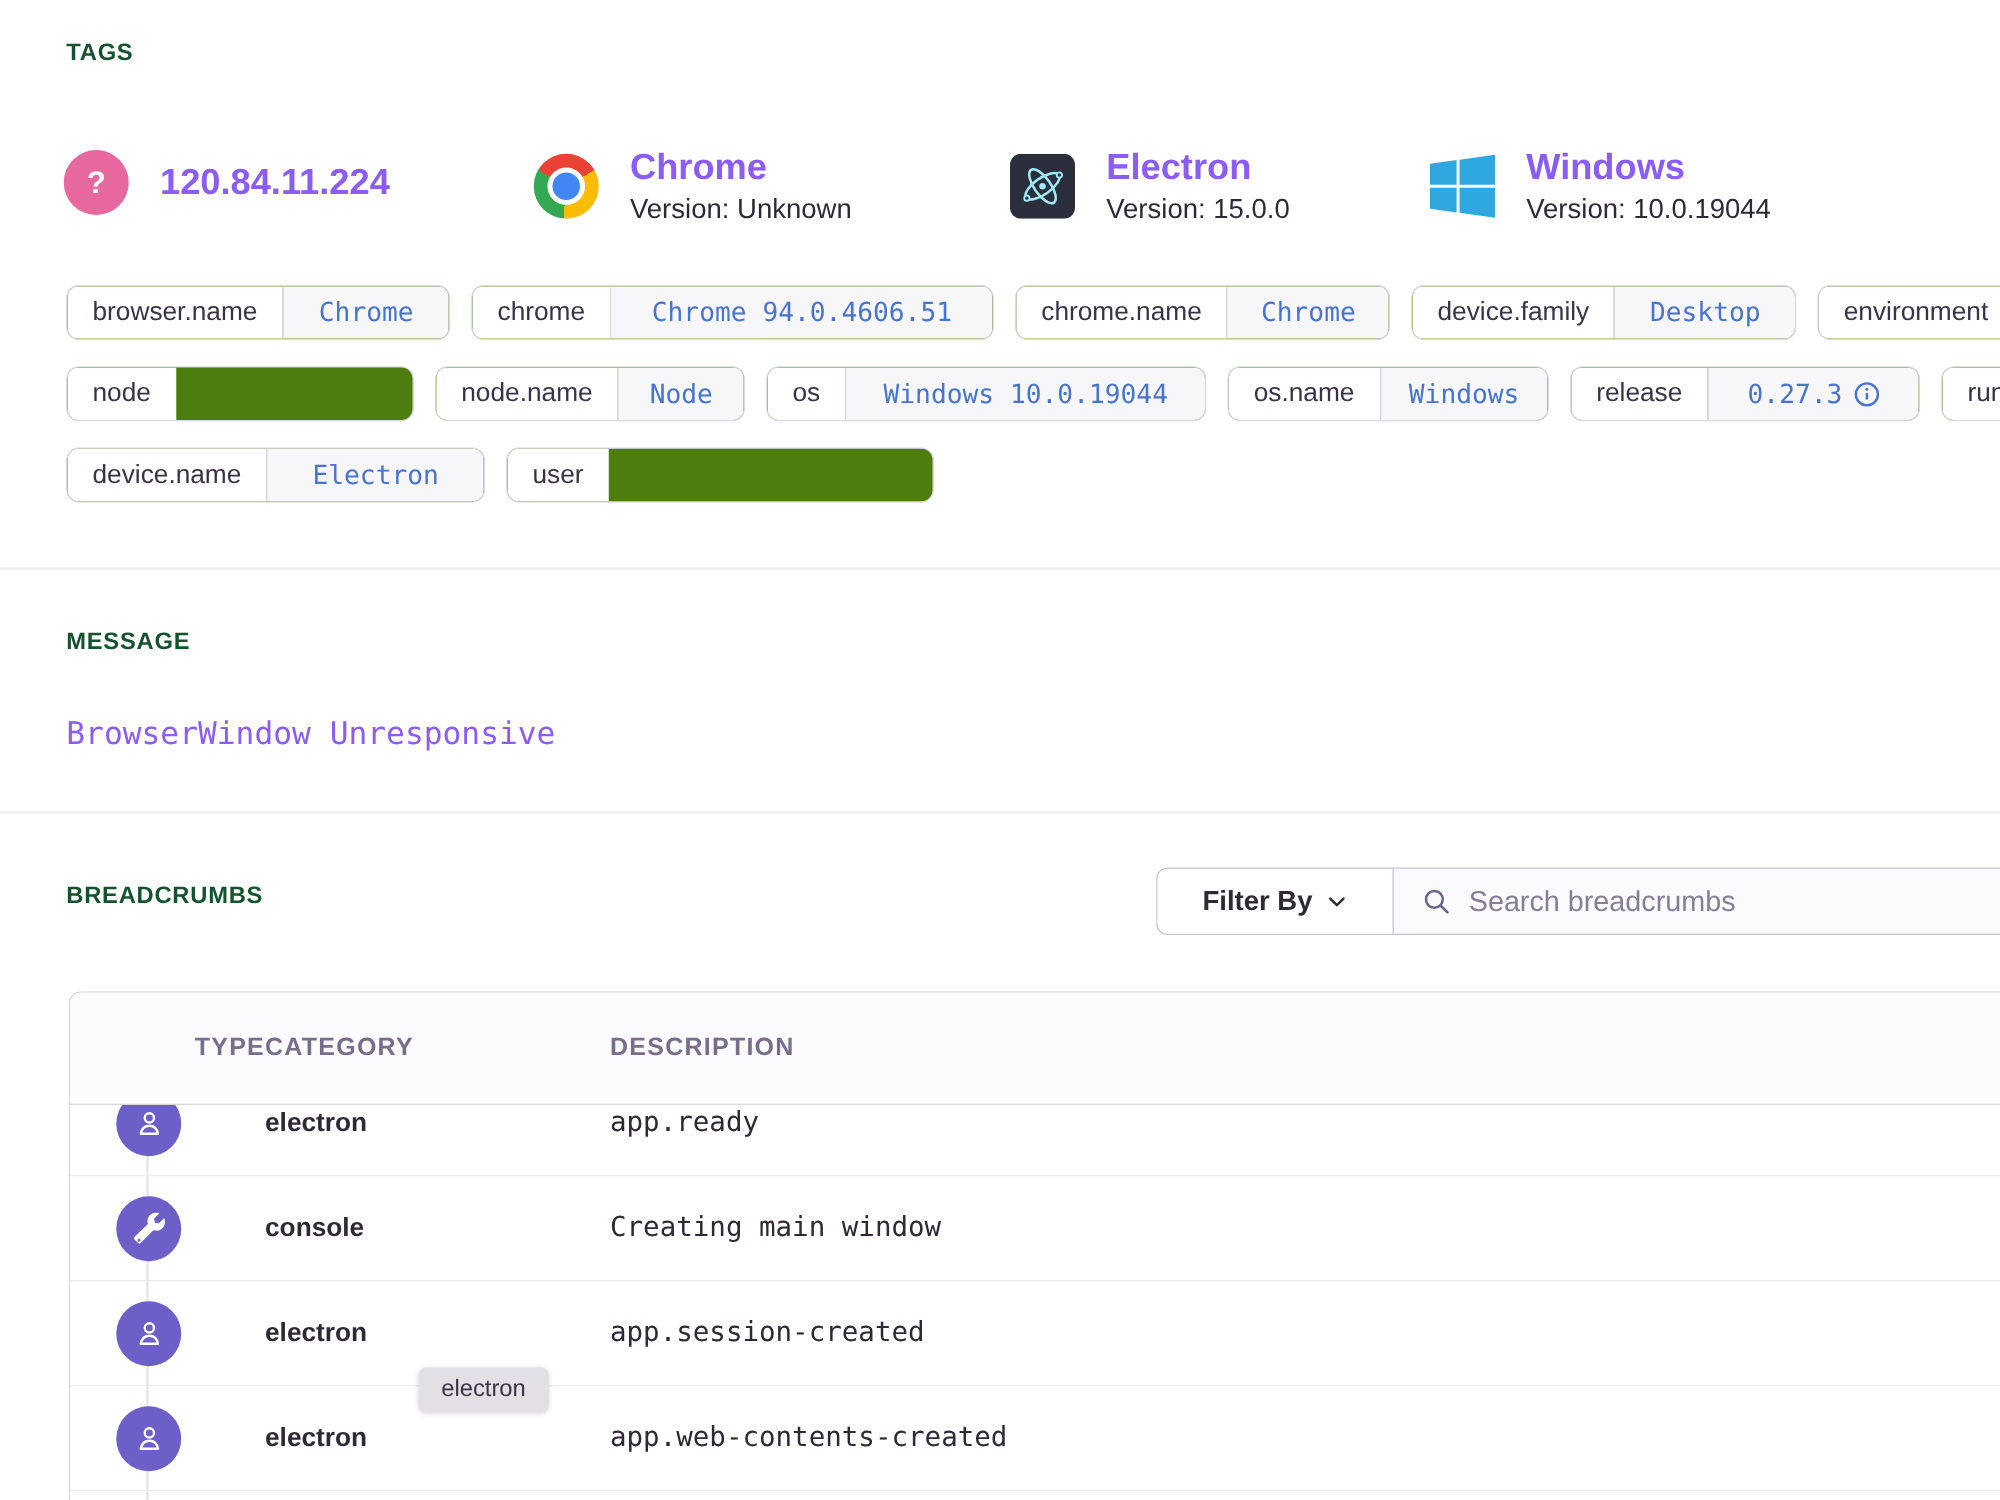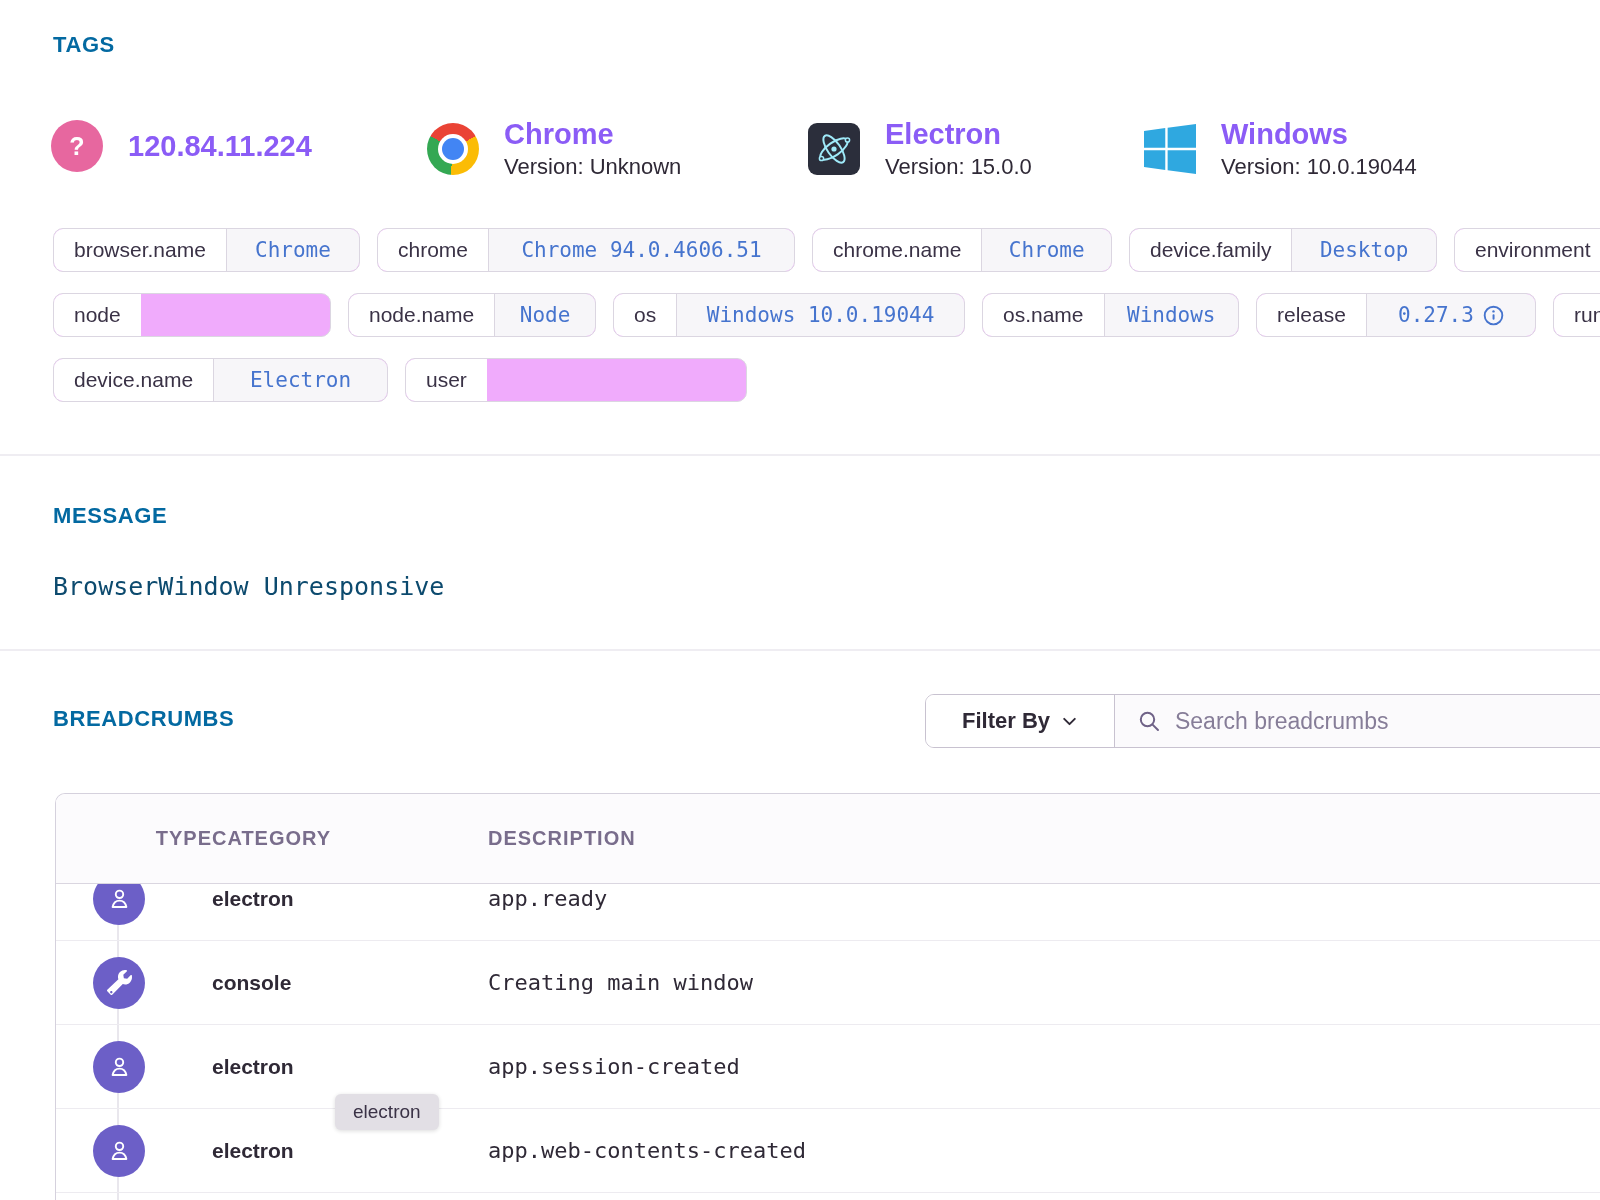--- a/index.html
+++ b/index.html
@@ -1,52 +1,52 @@
 <!DOCTYPE html>
 <html><head>
 <meta charset="utf-8">
 <style>
   * { margin:0; padding:0; box-sizing:border-box; }
   html,body { width:1600px; height:1200px; background:#fff; }
   body { font-family:"Liberation Sans", sans-serif; color:#2F2936; }
   .page { position:relative; width:1600px; height:1200px; overflow:hidden; background:#fff; }
 
-  .section-title { position:absolute; font-size:22px; font-weight:700; color:#0369a1; letter-spacing:.6px; }
+  .section-title { position:absolute; font-size:19px; font-weight:700; color:#14532d; letter-spacing:.6px; }
 
   
   .summary-item { position:absolute; display:flex; align-items:center; gap:25px; }
   .sum-icon { width:52px; height:52px; flex:0 0 52px; }
   .sum-name { font-size:29px; font-weight:700; color:#8b5cf6; line-height:32px; }
   .sum-version { font-size:22px; color:#2F2936; margin-top:4px; }
   .sum-version .vlabel { font-weight:400; }
 
   .avatar-pink { width:52px; height:52px; border-radius:50%; background:#E7679F; display:flex; align-items:center; justify-content:center; color:#fff; font-size:25px; font-weight:700; }
 
   .chrome-icon { width:52px; height:52px; border-radius:50%; position:relative;
     background:conic-gradient(#EA4335 0 60deg, #FBBC05 60deg 185deg, #34A853 185deg 300deg, #EA4335 300deg 360deg); }
   .chrome-icon::before { content:""; position:absolute; left:11px; top:11px; width:30px; height:30px; border-radius:50%; background:#fff; }
   .chrome-icon::after { content:""; position:absolute; left:15px; top:15px; width:22px; height:22px; border-radius:50%; background:#4285F4; }
 
   
   .prow { position:absolute; left:53px; display:flex; gap:17px; white-space:nowrap; width:1900px; }
-  .pill { display:inline-flex; align-items:stretch; height:44px; border:1px solid #DBD6E1; border-radius:10px; overflow:hidden; background:#f0abfc; }
+  .pill { display:inline-flex; align-items:stretch; height:44px; border:1px solid #DBD6E1; border-radius:10px; overflow:hidden; background:#4d7c0f; }
   .pill-key { display:flex; align-items:center; padding:0 20px; font-size:21px; color:#3A3246; background:#fff; flex:0 0 auto; }
   .pill-value { display:flex; align-items:center; justify-content:center; gap:9px; padding:0 18px; flex:1;
     font-family:"DejaVu Sans Mono", monospace; font-size:21px; color:#4674CE; background:#F7F6F9; border-left:1px solid #DBD6E1; }
   .prow-0 .pill:nth-child(1){min-width:307px} .prow-0 .pill:nth-child(2){min-width:418px}
   .prow-0 .pill:nth-child(3){min-width:300px} .prow-0 .pill:nth-child(4){min-width:308px}
   .prow-0 .pill:nth-child(5){min-width:360px}
   .prow-1 .pill:nth-child(1){min-width:278px} .prow-1 .pill:nth-child(2){min-width:248px}
   .prow-1 .pill:nth-child(3){min-width:352px} .prow-1 .pill:nth-child(4){min-width:257px}
   .prow-1 .pill:nth-child(5){min-width:280px} .prow-1 .pill:nth-child(6){min-width:300px}
   .prow-2 .pill:nth-child(1){min-width:335px} .prow-2 .pill:nth-child(2){min-width:342px}
 
   .divider { position:absolute; left:0; width:1600px; height:2px; background:#EFEDF2; }
 
-  .message-text { position:absolute; left:53px; top:572px; font-family:"DejaVu Sans Mono", monospace; font-size:25px; color:#0c4a6e; }
+  .message-text { position:absolute; left:53px; top:572px; font-family:"DejaVu Sans Mono", monospace; font-size:25px; color:#8b5cf6; }
 
   
   .filter-wrap { position:absolute; left:925px; top:694px; width:700px; height:54px; display:flex;
     border:1.5px solid #C8C2D0; border-radius:9px; overflow:hidden; background:#FBFAFC; }
   .filter-btn { width:189px; flex:0 0 189px; background:#fff; border-right:1.5px solid #C8C2D0;
     display:flex; align-items:center; justify-content:center; gap:11px; font-size:22px; font-weight:700; color:#2F2936; cursor:pointer; }
   .search-box { flex:1; display:flex; align-items:center; gap:14px; padding-left:22px; }
   .search-box input { border:none; outline:none; background:transparent; font-family:"Liberation Sans",sans-serif; font-size:23px; color:#3A3246; width:100%; }
   .search-box input::placeholder { color:#867D98; }
 

